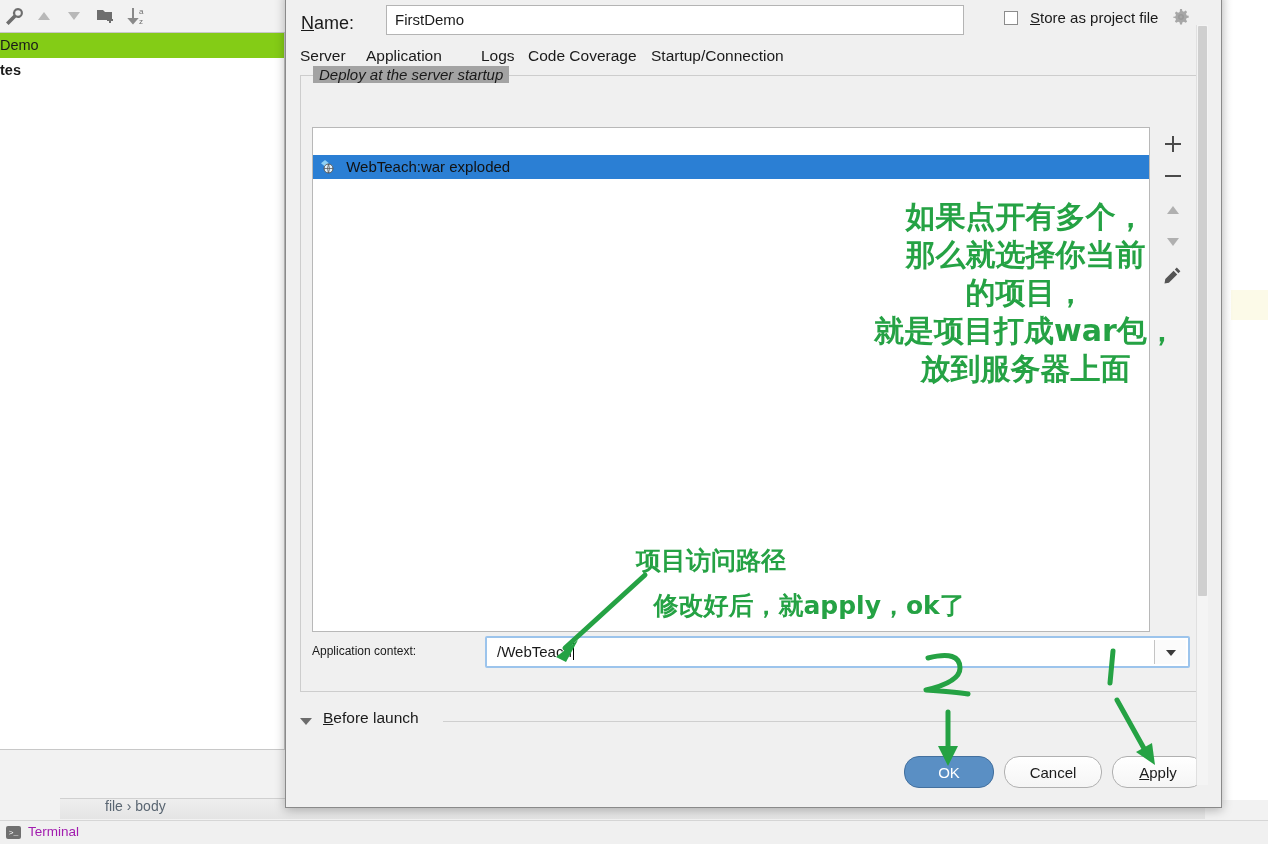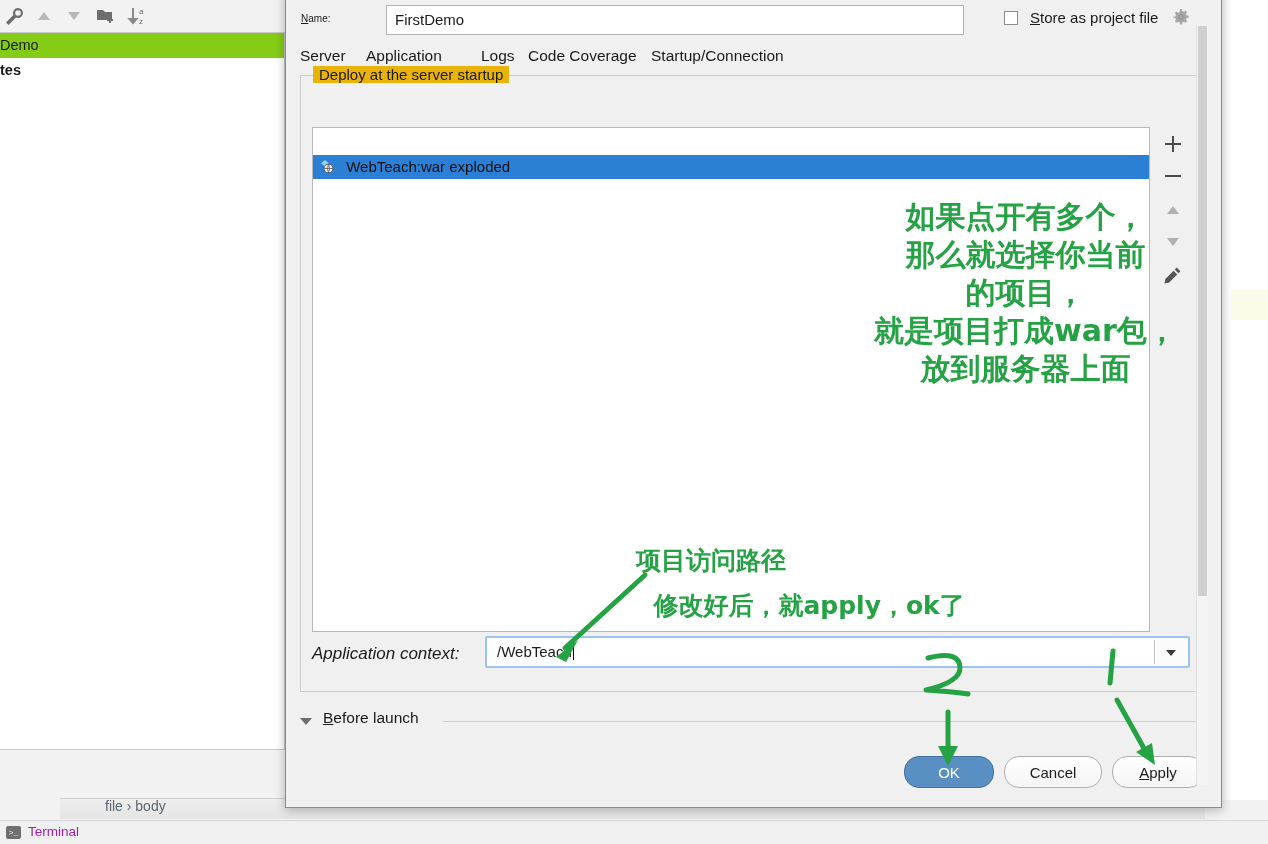--- a/index.html
+++ b/index.html
@@ -33,49 +33,49 @@
   .tree-row{height:25px;line-height:25px;padding-left:0;font-size:14.5px;white-space:nowrap;overflow:hidden;}
   .tree-row.bold{font-weight:bold;}
   .tree-row.selected{background:#84cc16;}
 
   
   #dialog{position:absolute;left:285px;top:-10px;width:937px;height:818px;
     background:#f0f0f0;border:1px solid #8a8a8a;box-sizing:border-box;
     box-shadow:0 2px 10px rgba(0,0,0,.28);}
 
   #name-row{position:absolute;left:15px;top:14px;width:690px;height:34px;}
-  #name-label{position:absolute;left:0;top:8px;font-size:10px;}
+  #name-label{position:absolute;left:0;top:8px;font-size:18px;}
   #name-label u{text-decoration:underline;}
   #name-input{position:absolute;left:85px;top:0;width:578px;height:30px;
     background:#ffffff;border:1px solid #b4b4b4;box-sizing:border-box;
     font-family:inherit;font-size:15px;color:#1a1a1a;padding:0 8px;line-height:28px;}
 
   #store-wrap{position:absolute;left:718px;top:17px;height:22px;white-space:nowrap;}
   #store-check{display:inline-block;width:14px;height:14px;border:1px solid #8c8c8c;background:#fff;vertical-align:-2px;box-sizing:border-box;}
   #store-label{display:inline-block;margin-left:8px;font-size:15px;vertical-align:0px;}
   #store-gear{display:inline-block;margin-left:10px;vertical-align:-3px;}
 
   #tabs{position:absolute;left:14px;top:52px;width:908px;height:31px;}
   .tab{position:absolute;top:0;height:31px;line-height:26px;font-size:15.5px;color:#1a1a1a;white-space:nowrap;cursor:default;}
   .tab.active{border-bottom:3px solid #3d7bbf;}
 
   #panel{position:absolute;left:14px;top:84px;width:905px;height:617px;
     background:#f0f0f0;border:1px solid #cdcdcd;box-sizing:border-box;}
-  #deploy-legend{position:absolute;left:12px;top:-10px;background:#eab308;padding:0 6px;font-size:15px;}
+  #deploy-legend{position:absolute;left:12px;top:-10px;background:#a3a3a3;padding:0 6px;font-size:15px;font-style:italic;}
 
   #list-box{position:absolute;left:11px;top:51px;width:838px;height:505px;
     background:#ffffff;border:1px solid #b8b8b8;box-sizing:border-box;overflow:hidden;}
   #list-row{height:24px;background:#2b7fd4;color:#121212;line-height:24px;padding-left:6px;font-size:15px;white-space:nowrap;margin-top:27px;}
   #list-row .ico{display:inline-block;width:18px;height:16px;vertical-align:-3px;margin-right:5px;position:relative;}
 
   #side-btns{position:absolute;left:851px;top:51px;width:42px;height:505px;}
   .sbtn{position:absolute;left:0;width:42px;height:34px;text-align:center;}
 
   #ctx-row{position:absolute;left:11px;top:560px;width:878px;height:34px;}
-  #ctx-label{position:absolute;left:0;top:8px;font-size:17px;font-style:italic;}
+  #ctx-label{position:absolute;left:0;top:8px;font-size:12px;}
   #ctx-field{position:absolute;left:173px;top:0;width:705px;height:32px;
     border:2px solid #9cc4ec;box-sizing:border-box;background:#fff;border-radius:2px;}
   #ctx-input{position:absolute;left:2px;top:2px;width:663px;height:24px;
     border:none;outline:none;background:transparent;font-family:inherit;font-size:15px;
     padding:0 8px;line-height:24px;color:#1a1a1a;}
   #ctx-arrow{position:absolute;right:2px;top:2px;width:32px;height:24px;
     background:#fbfbfb;border-left:1px solid #c4c4c4;box-sizing:border-box;}
 
   #before-launch{position:absolute;left:14px;top:718px;width:905px;height:26px;}
   #bl-tri{position:absolute;left:0;top:9px;width:0;height:0;border-left:6px solid transparent;border-right:6px solid transparent;border-top:7px solid #6c6c6c;}

